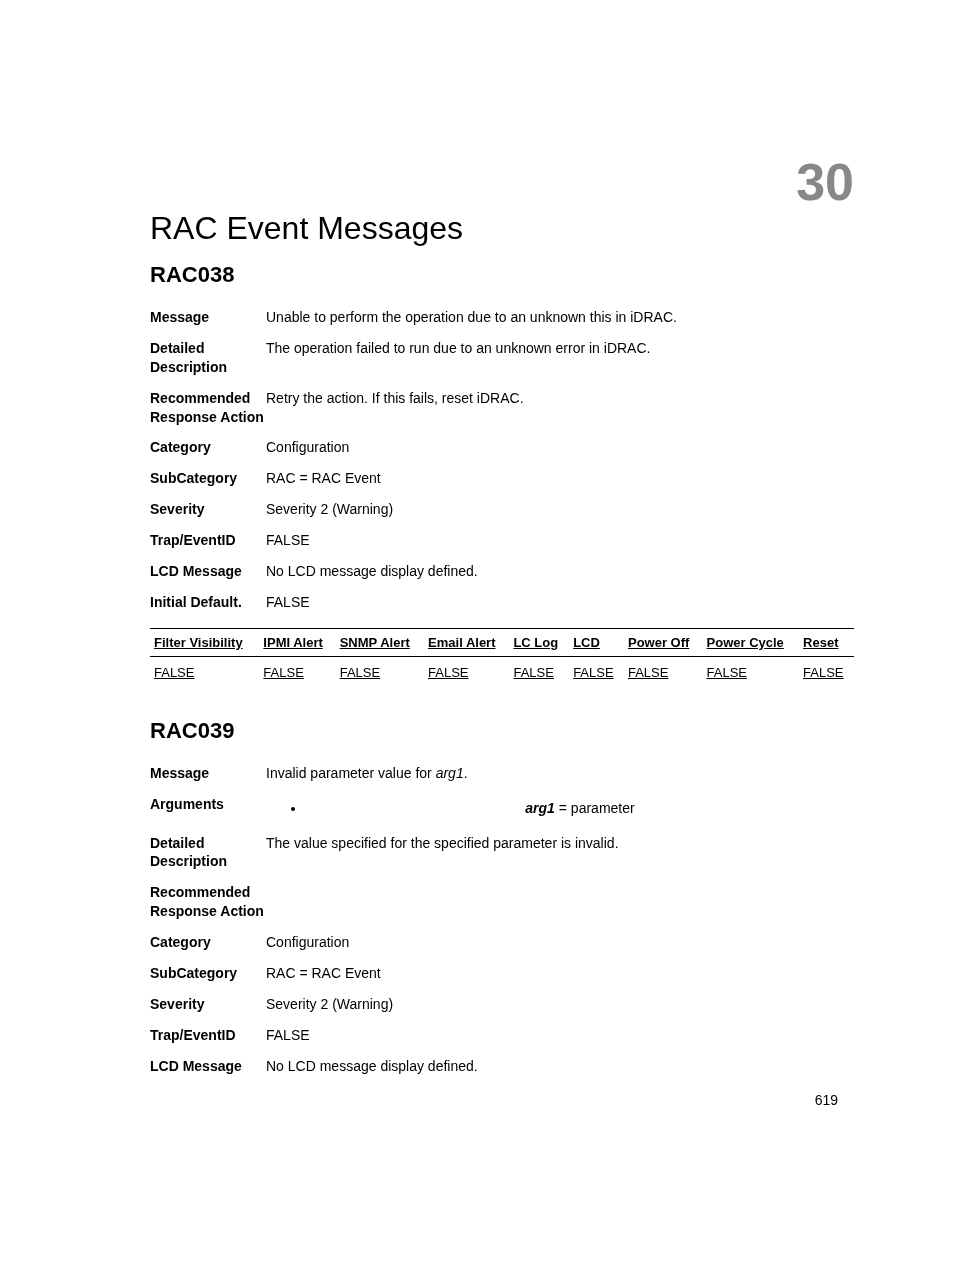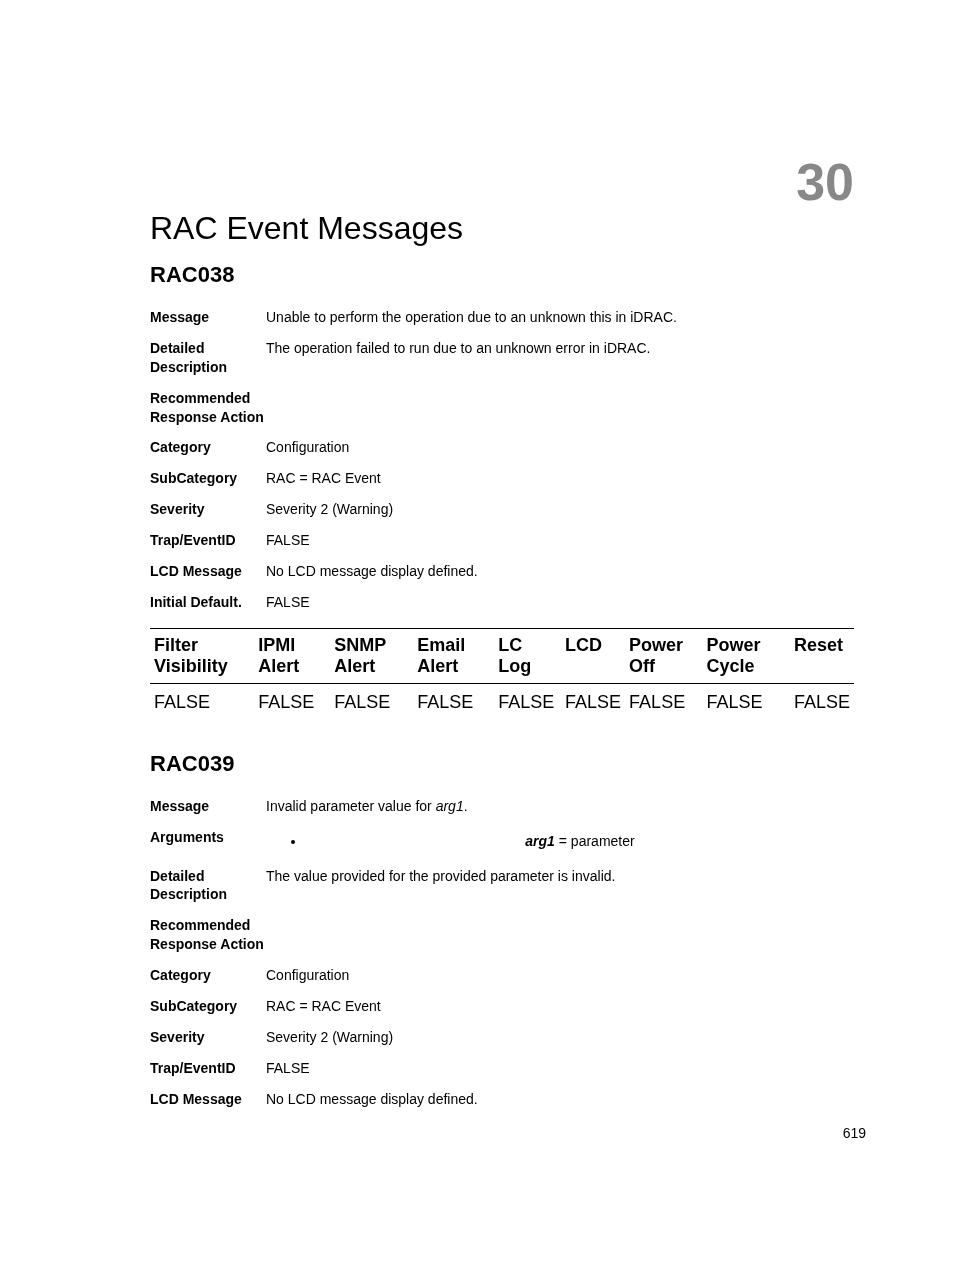--- a/index.html
+++ b/index.html
@@ -47,21 +47,22 @@
       font-size: 14px;
     }
     .field-value {
       font-size: 14px;
       flex: 1;
     }
     .table {
       width: 100%;
       border-collapse: collapse;
       margin-top: 16px;
-      font-size: 18px;
+      font-size: 13px;
+      text-decoration: underline;
     }
     .table thead th {
       text-align: left;
       font-weight: bold;
       border-top: 1px solid #000;
       border-bottom: 1px solid #000;
       padding: 6px 4px;
       vertical-align: top;
     }
     .table tbody td {
@@ -80,21 +81,21 @@
     .arg-name {
       font-style: italic;
       font-weight: bold;
     }
     .msg-inline-arg {
       font-style: italic;
     }
     .page-number {
       position: absolute;
       bottom: 40px;
-      right: 88px;
+      right: 116px;
       font-size: 14px;
     }
   </style>
 </head>
 <body>
 
 <div class="page">
 
   <div class="chapter-number">30</div>
 
@@ -105,20 +106,21 @@
   <div class="field-row">
     <div class="field-label">Message</div>
     <div class="field-value">Unable to perform the operation due to an unknown this in iDRAC.</div>
   </div>
   <div class="field-row">
     <div class="field-label">Detailed Description</div>
     <div class="field-value">The operation failed to run due to an unknown error in iDRAC.</div>
   </div>
   <div class="field-row">
     <div class="field-label">Recommended Response Action</div>
+    <div class="field-value">Retry the action. If this fails, reset iDRAC.</div>
   </div>
   <div class="field-row">
     <div class="field-label">Category</div>
     <div class="field-value">Configuration</div>
   </div>
   <div class="field-row">
     <div class="field-label">SubCategory</div>
     <div class="field-value">RAC = RAC Event</div>
   </div>
   <div class="field-row">
@@ -178,21 +180,21 @@
   <div class="field-row">
     <div class="field-label">Arguments</div>
     <div class="field-value">
       <ul class="args-list">
         <li><span class="arg-name">arg1</span><span> = parameter</span></li>
       </ul>
     </div>
   </div>
   <div class="field-row">
     <div class="field-label">Detailed Description</div>
-    <div class="field-value">The value provided for the provided parameter is invalid.</div>
+    <div class="field-value">The value specified for the specified parameter is invalid.</div>
   </div>
   <div class="field-row">
     <div class="field-label">Recommended Response Action</div>
   </div>
   <div class="field-row">
     <div class="field-label">Category</div>
     <div class="field-value">Configuration</div>
   </div>
   <div class="field-row">
     <div class="field-label">SubCategory</div>

